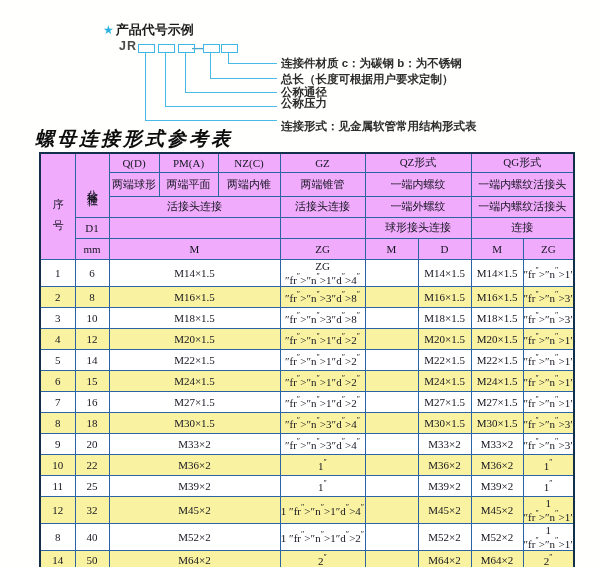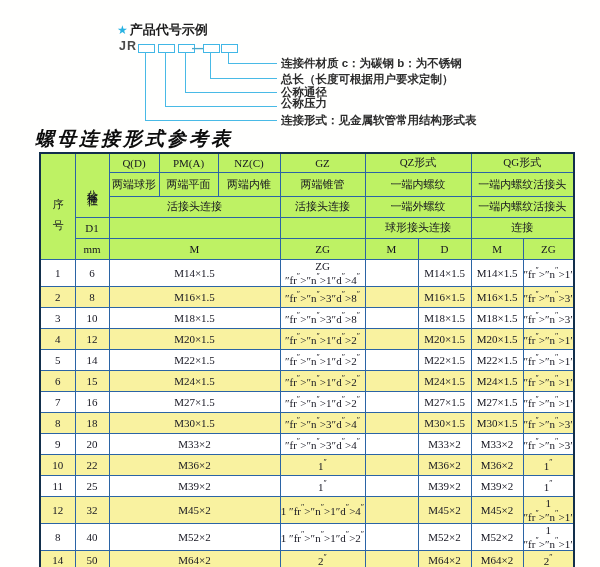--- a/index.html
+++ b/index.html
@@ -1,40 +1,40 @@
 <!DOCTYPE html>
 <html><head>
 <meta charset="utf-8">
 <style>
   html,body{margin:0;padding:0;background:#fff;}
   #page{position:relative;width:600px;height:567px;background:#fffffe;overflow:hidden;
         font-family:"Liberation Sans","DejaVu Sans",sans-serif;}
 
   
-  .diag-heading{position:absolute;left:117px;top:21px;font-size:13px;font-weight:bold;color:#1c1c1c;}
+  .diag-heading{position:absolute;left:103px;top:21px;font-size:13px;font-weight:bold;color:#1c1c1c;}
   .diag-heading .star{color:#29b2e2;font-size:12px;margin-right:2px;}
   .code-prefix{position:absolute;left:119px;top:39px;font-size:12.5px;font-weight:bold;color:#4a4a4a;letter-spacing:1px;}
   .code-box{position:absolute;top:44px;width:15px;height:7px;background:#fff;border:1.6px solid #41b7e6;}
   .b1{left:138px}.b2{left:158px}.b3{left:178px}.b4{left:203px}.b5{left:221px}
   .code-dash{position:absolute;left:192px;top:41px;width:11px;font-size:12px;font-weight:bold;color:#4aa6c8;text-align:center;}
   .ln{position:absolute;background:#49bae6;}
   .v{width:1.3px;} .h{height:1.3px;}
   .diag-label{position:absolute;left:281px;font-size:11.5px;font-weight:bold;color:#2d2d2d;white-space:nowrap;}
 
   
   .tbl-title{position:absolute;left:35px;top:126px;font-family:"Liberation Serif","DejaVu Serif",serif;
              font-size:19px;font-weight:bold;font-style:italic;color:#0d0d0d;letter-spacing:3px;}
 
   
   .tbl-wrap{position:absolute;left:39px;top:152px;}
   table.tbl{border-collapse:collapse;table-layout:fixed;width:536px;height:407px;
             font-family:"Liberation Serif","DejaVu Serif",serif;font-size:11px;color:#151520;}
   .tbl th,.tbl td{border:1px solid #2b64a5;text-align:center;vertical-align:middle;padding:0;font-weight:normal;overflow:hidden;}
   .tbl{border:2.5px solid #122f4c;}
-  .tbl thead th{background:#bef264;text-align:center;}
+  .tbl thead th{background:#f0abfc;text-align:center;}
   .tbl thead tr:nth-child(1){height:19px;}
   .tbl thead tr:nth-child(2){height:24px;}
   .tbl thead tr:nth-child(3){height:21px;}
   .tbl thead tr:nth-child(4){height:21px;}
   .tbl thead tr:nth-child(5){height:21px;padding-left:12px;}
   .tbl tbody tr{height:21px;background:#ffffff;}
   .tbl tbody tr.odd{background:#f9f2a0;}
   .tbl tbody tr.odd td:first-child{background:#f9f2a0;}
   .vert{writing-mode:vertical-lr;text-orientation:upright;margin:0 auto;}
   .vert-seq{letter-spacing:22px;padding-top:10px;}
@@ -65,21 +65,21 @@
   <div class="ln h" style="left:185px;top:92px;width:92px"></div>
   <div class="ln v" style="left:165px;top:52px;height:54px"></div>
   <div class="ln h" style="left:165px;top:106px;width:112px"></div>
   <div class="ln v" style="left:145px;top:52px;height:68px"></div>
   <div class="ln h" style="left:145px;top:120px;width:132px"></div>
 
   <div class="diag-label" style="top:56px">连接件材质  c：为碳钢  b：为不锈钢</div>
   <div class="diag-label" style="top:72px">总长（长度可根据用户要求定制）</div>
   <div class="diag-label" style="top:85px">公称通径</div>
   <div class="diag-label" style="top:96px">公称压力</div>
-  <div class="diag-label" style="top:113px">连接形式：见金属软管常用结构形式表</div>
+  <div class="diag-label" style="top:119px">连接形式：见金属软管常用结构形式表</div>
 
   <div class="tbl-title">螺母连接形式参考表</div>
 
   <div class="tbl-wrap">
     <table class="tbl">
       <colgroup>
         <col style="width:35px">
           <col style="width:34px">
           <col style="width:50px">
           <col style="width:59px">

